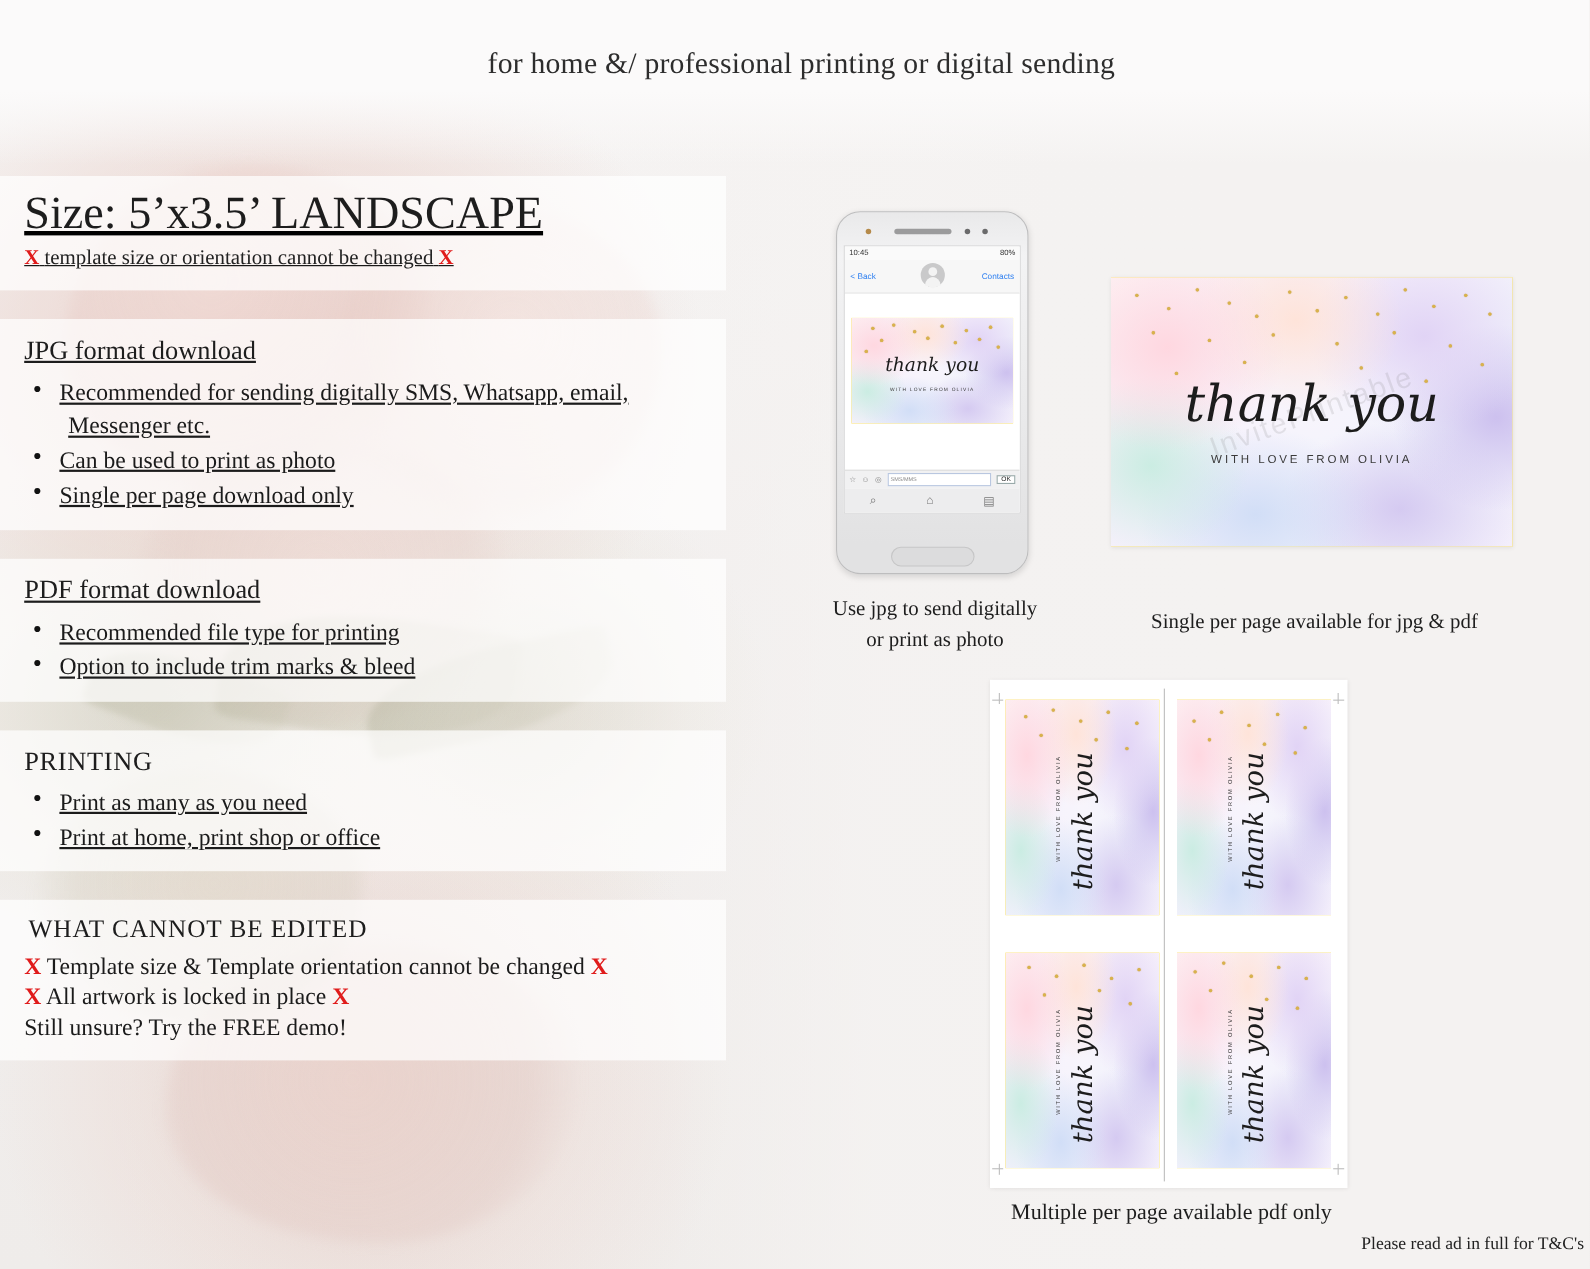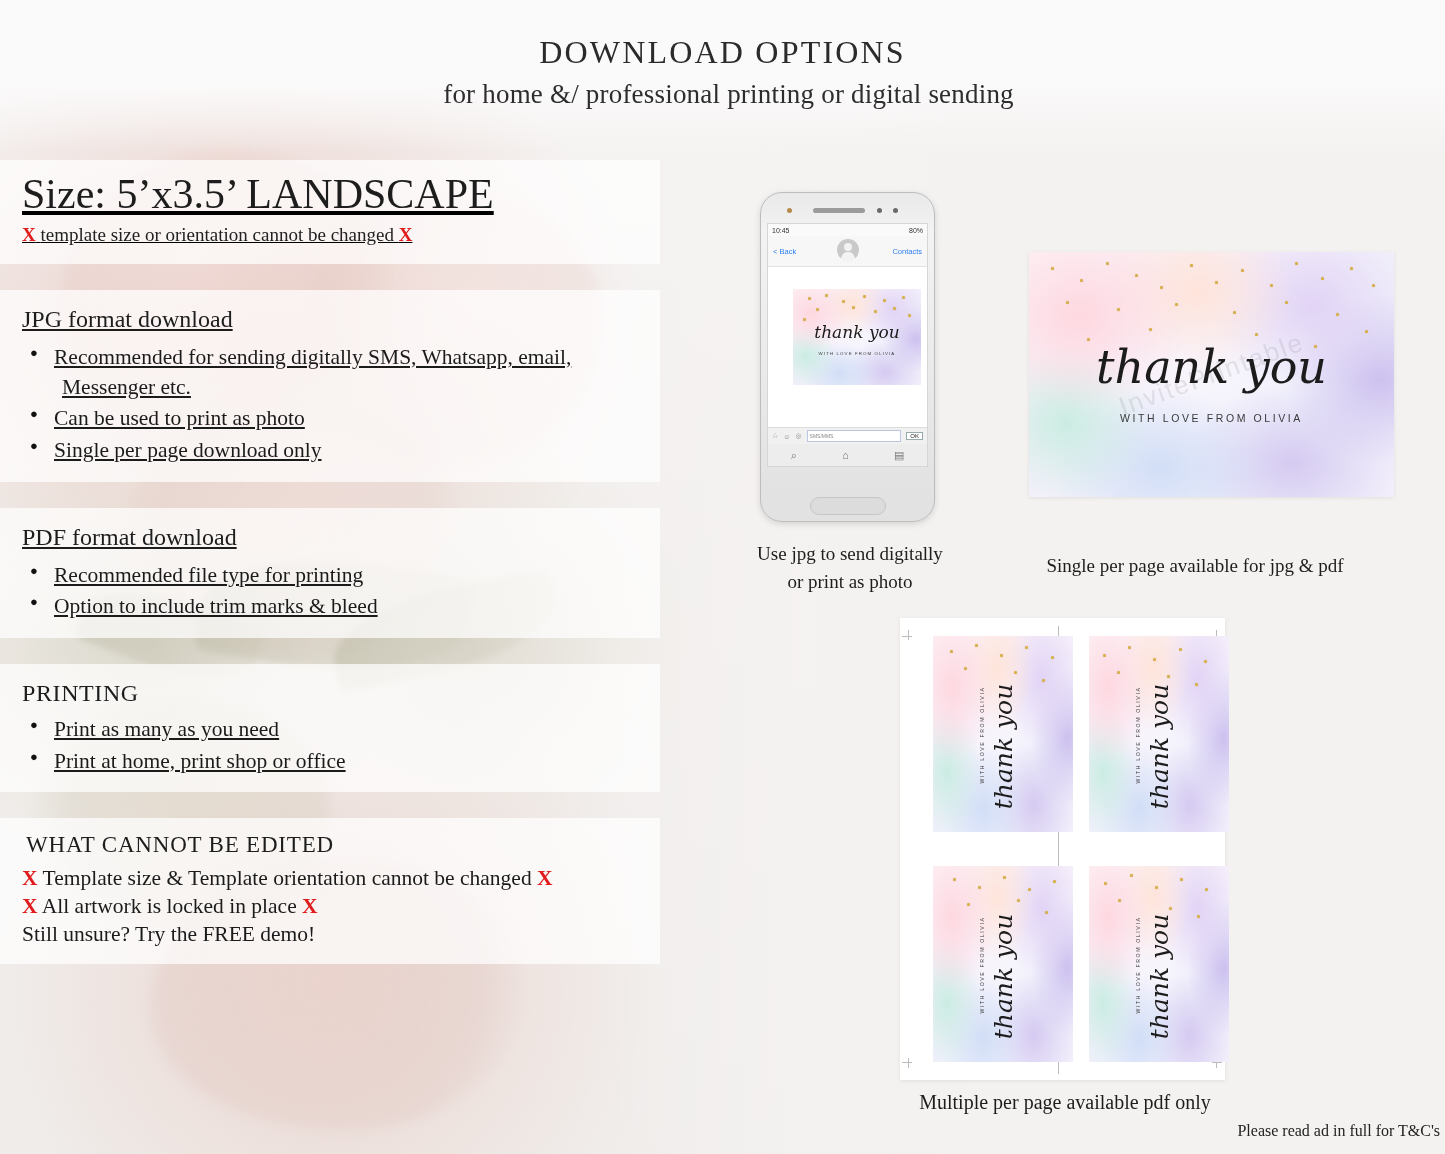--- a/index.html
+++ b/index.html
@@ -125,21 +125,21 @@
   .avatar::after {
     content:""; position:absolute; left:50%; transform:translateX(-50%); top:4px;
     width:8px; height:8px; border-radius:50%; background:#f3f3f3;
     box-shadow:0 10px 0 -1px #f3f3f3, 0 10px 0 1px #f3f3f3;
   }
   .avatar .body { position:absolute; left:50%; transform:translateX(-50%); bottom:1px; width:14px; height:8px; border-radius:7px 7px 0 0; background:#f3f3f3; }
   .msg-area { background:#fff; height:140px; position:relative; padding-top:22px; }
 
   
   .card-art {
-    position:relative; overflow:hidden; background:#fde047;margin-left:19px;
+    position:relative; overflow:hidden; background:#fde047;
   }
   .card-art .wash {
     position:absolute; inset:0;
     background:
       radial-gradient(ellipse 42% 55% at 14% 26%, rgba(255,214,223,0.95) 0%, rgba(255,214,223,0) 70%),
       radial-gradient(ellipse 38% 48% at 46% 16%, rgba(255,226,214,0.9) 0%, rgba(255,226,214,0) 70%),
       radial-gradient(ellipse 40% 50% at 78% 22%, rgba(224,210,245,0.95) 0%, rgba(224,210,245,0) 72%),
       radial-gradient(ellipse 36% 48% at 96% 52%, rgba(203,190,238,0.95) 0%, rgba(203,190,238,0) 72%),
       radial-gradient(ellipse 34% 46% at 10% 70%, rgba(198,236,224,0.9) 0%, rgba(198,236,224,0) 72%),
       radial-gradient(ellipse 40% 44% at 36% 88%, rgba(206,220,246,0.9) 0%, rgba(206,220,246,0) 74%),
@@ -234,21 +234,20 @@
   <div class="bg-petal p4"></div>
   <div class="bg-petal p5"></div>
   <div class="leaf l1"></div>
   <div class="leaf l2"></div>
   <div class="leaf l3"></div>
   <div class="bg-fade"></div>
   <div class="bg-topfade"></div>
 </div>
 
 <div class="header">
-  <h1>DOWNLOAD OPTIONS</h1>
   <h2>for home &amp;/ professional printing or digital sending</h2>
 </div>
 
 <div class="left">
 
   <div class="panel tight">
     <div class="size-line">Size: 5’x3.5’ LANDSCAPE</div>
     <div class="size-note">
       <span class="x">X</span>
       <span>template size or orientation cannot be changed</span>

